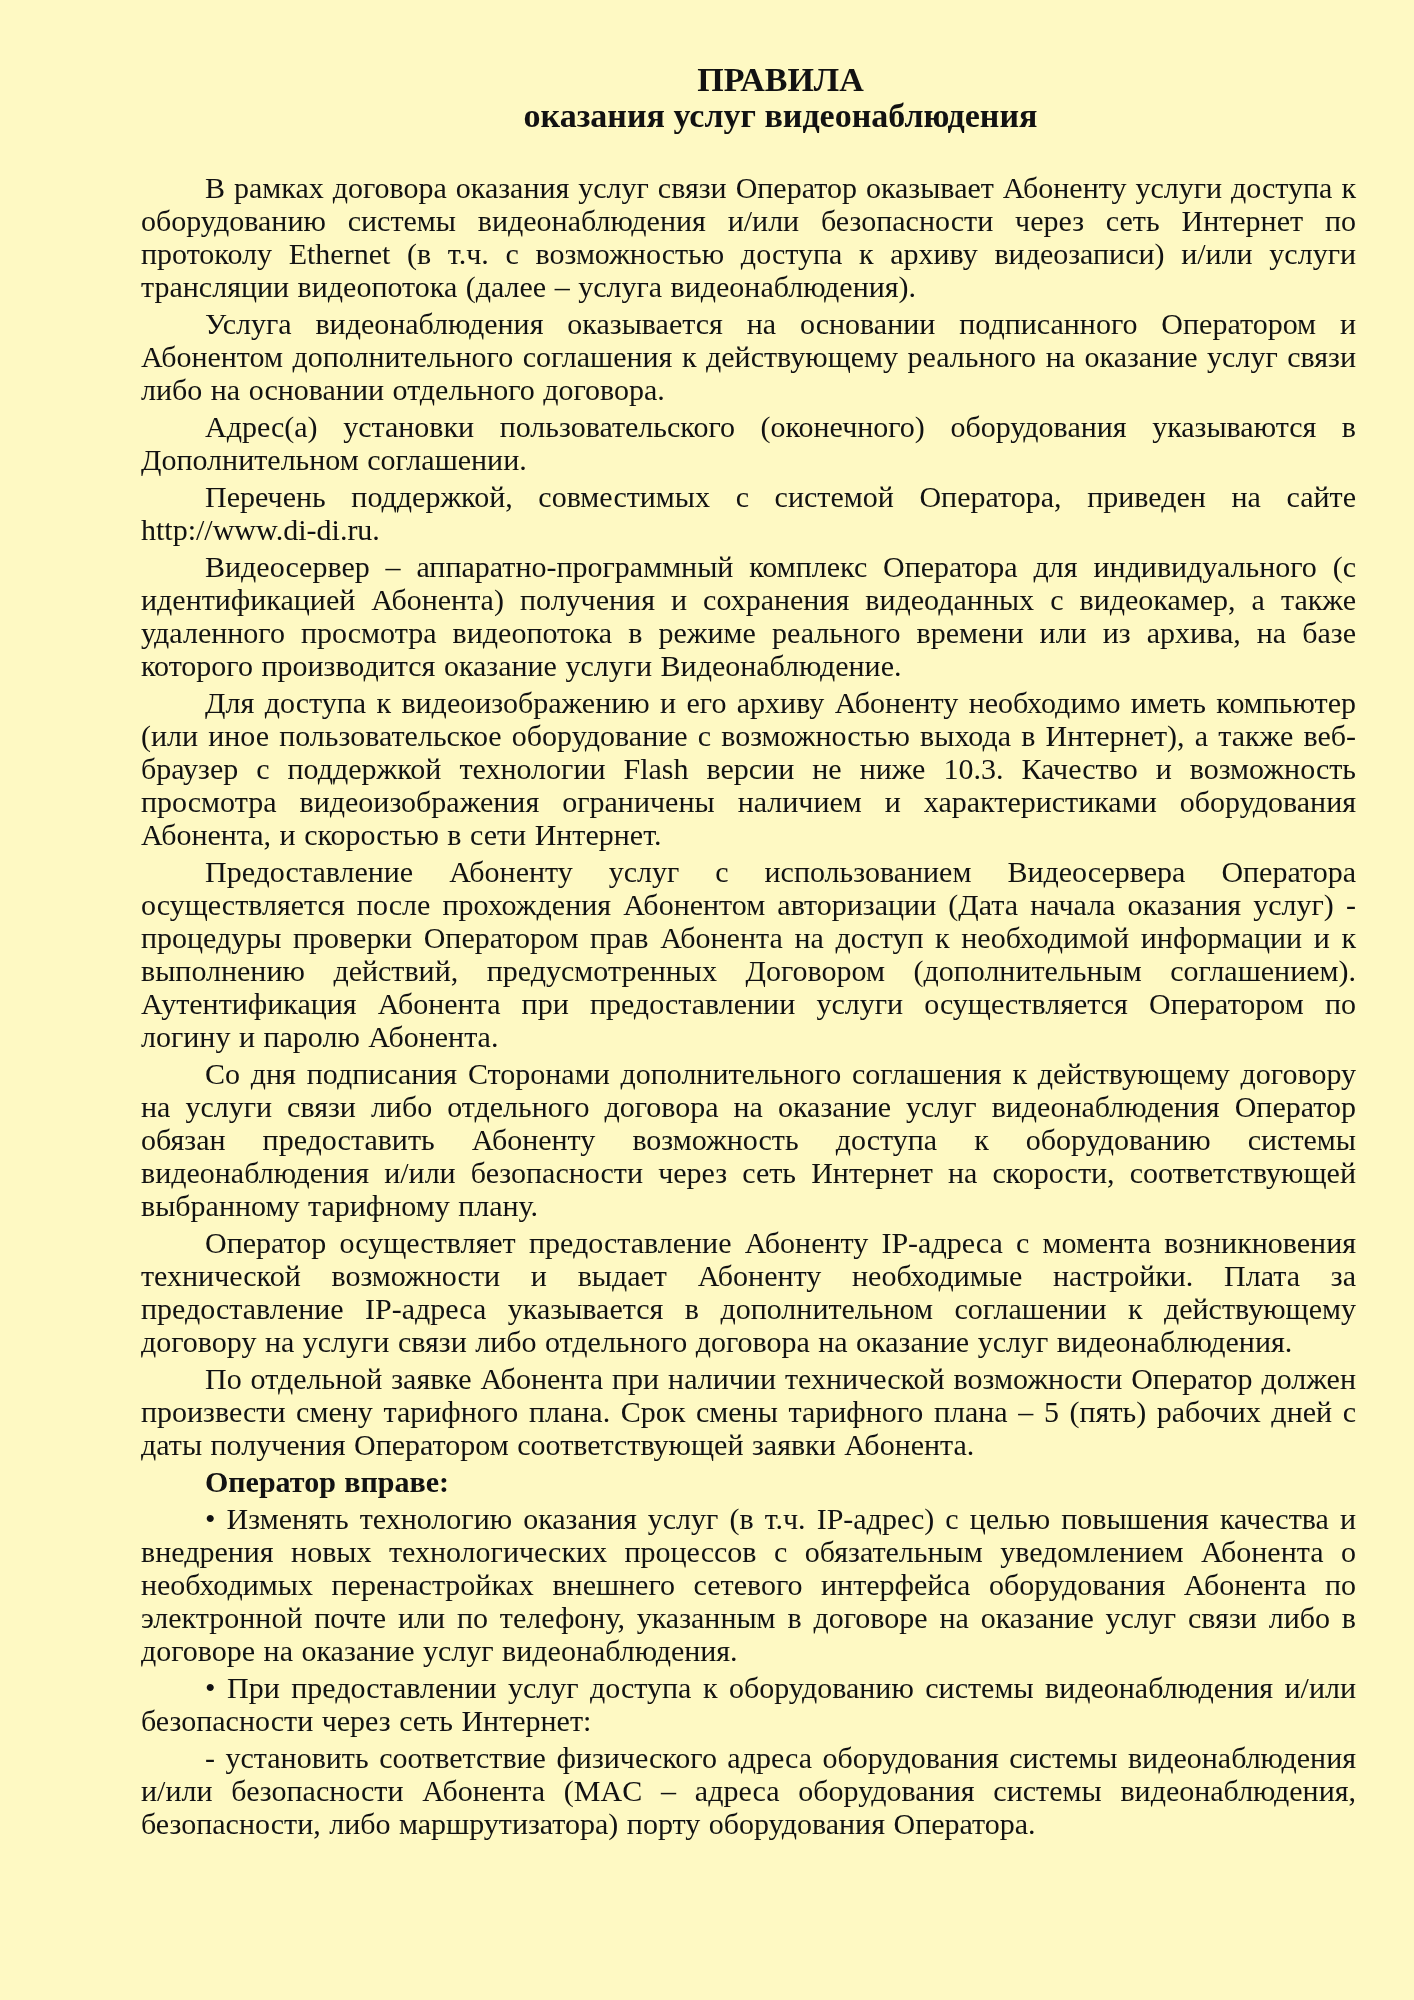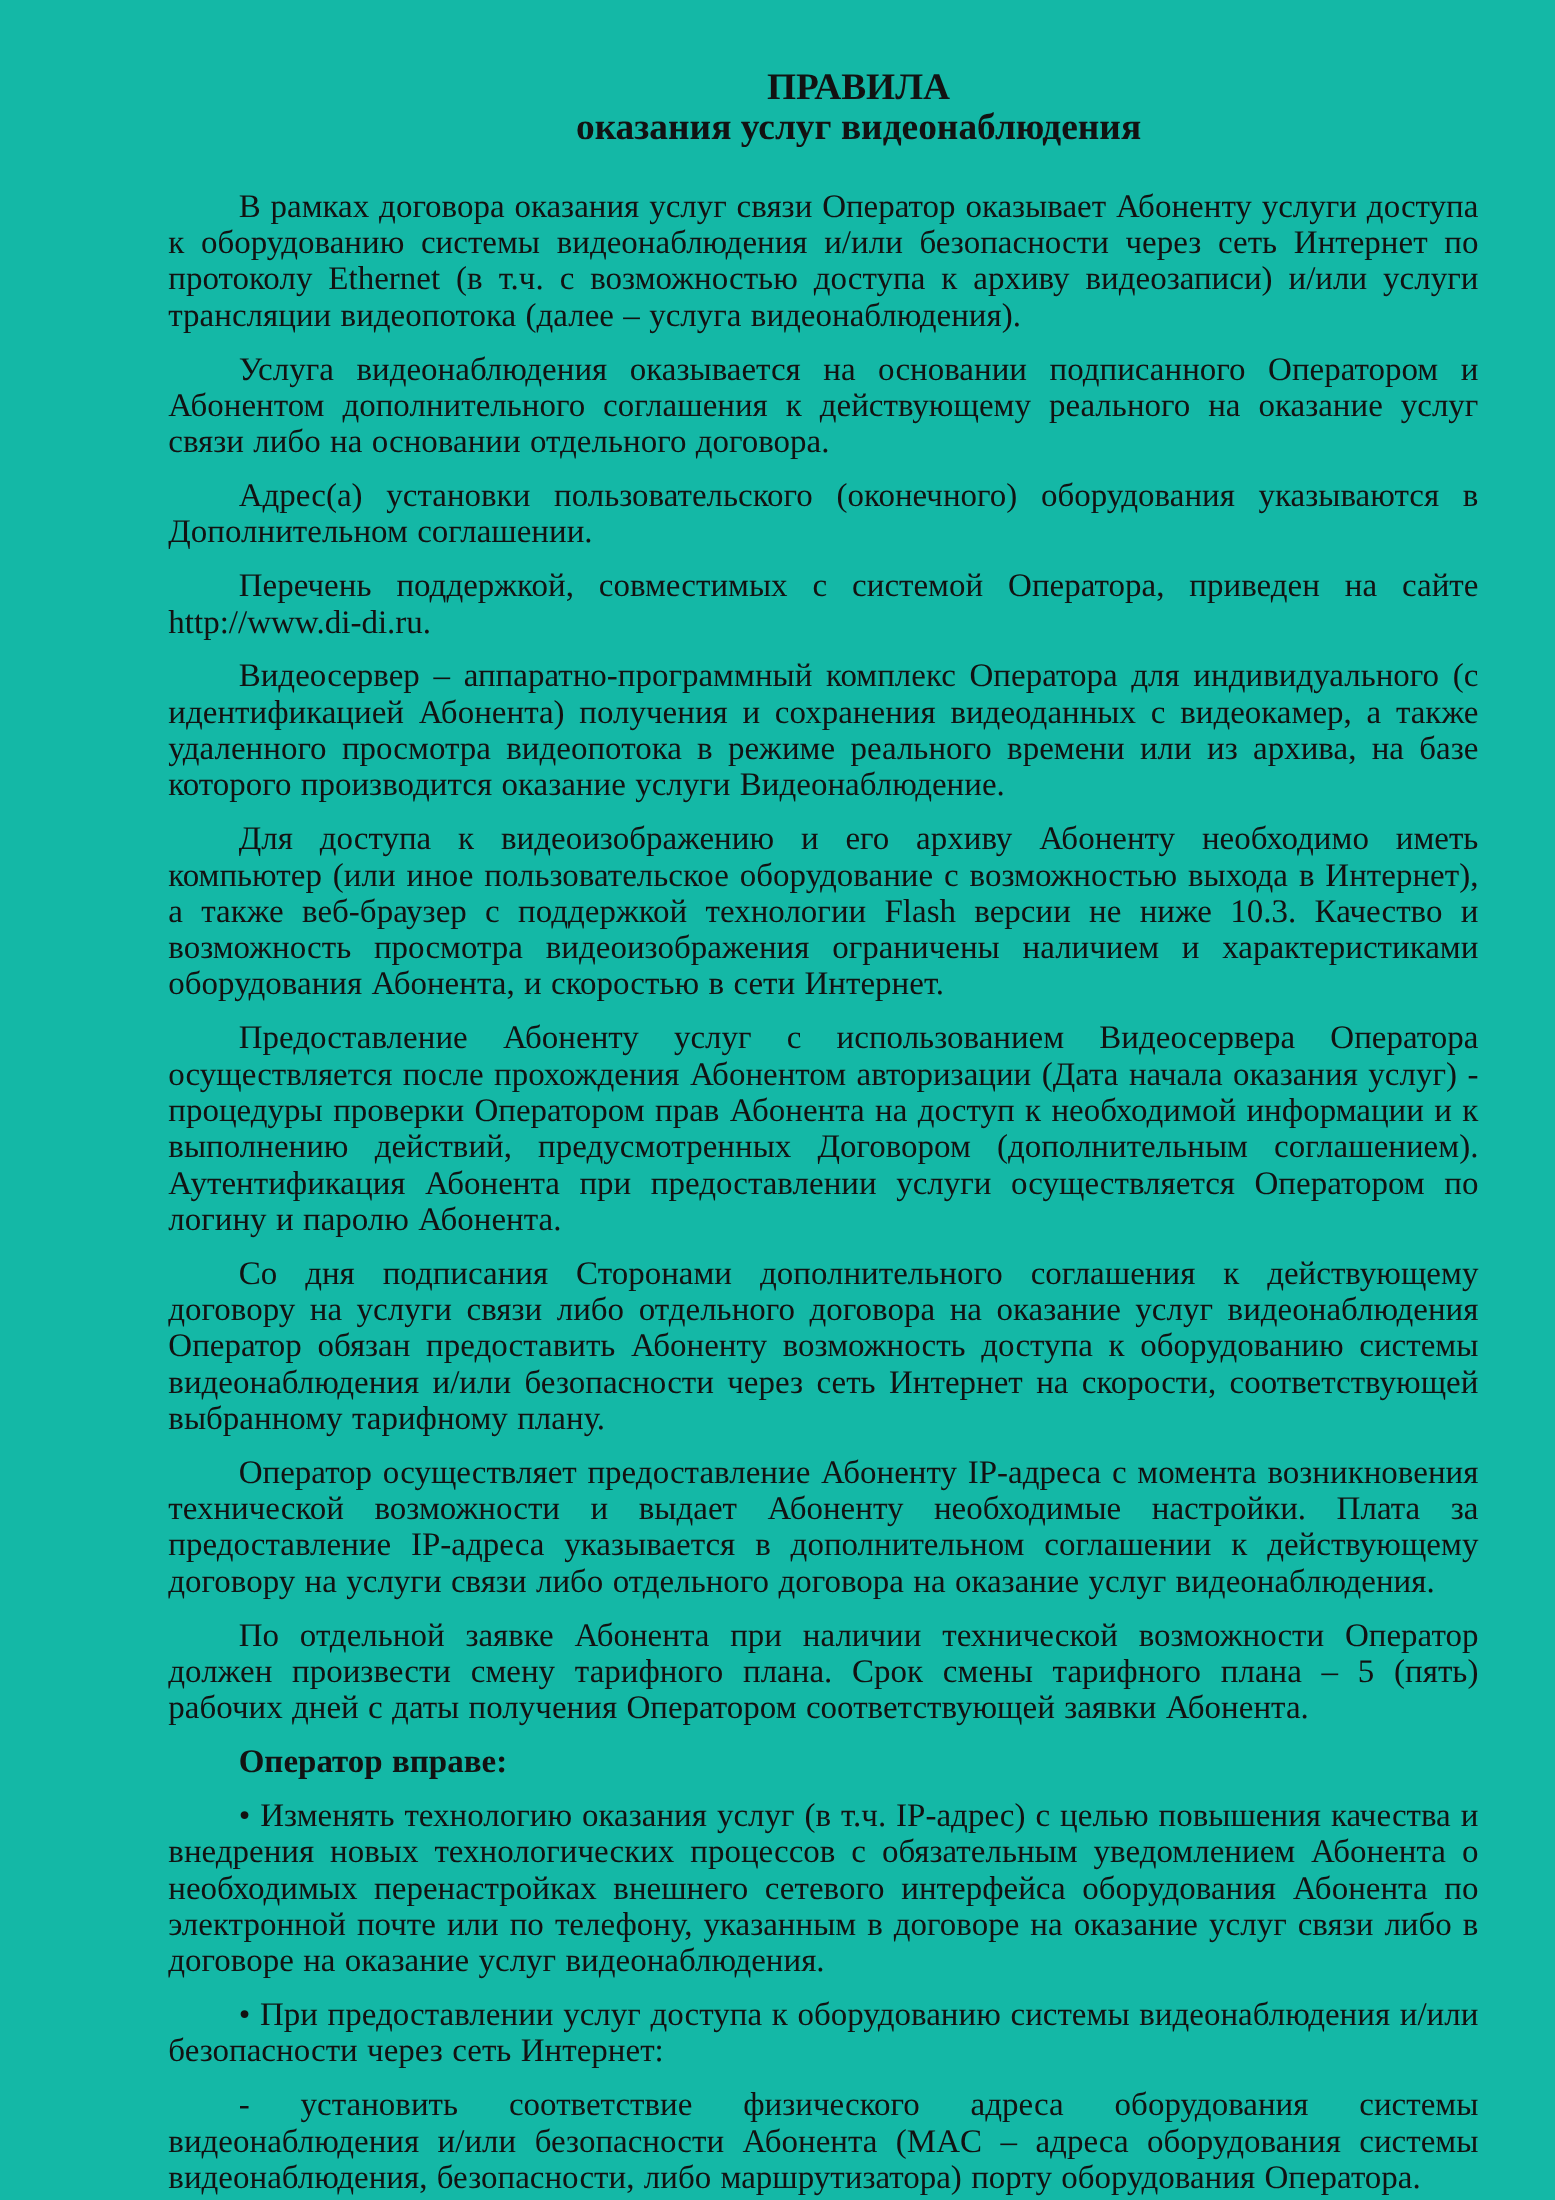--- a/index.html
+++ b/index.html
@@ -4,41 +4,41 @@
 <style>
   html, body {
     margin: 0;
     padding: 0;
     background: #ffffff;
   }
   .page {
     position: relative;
     width: 1414px;
     height: 2000px;
-    background: #14b8a6;
+    background: #fef9c3;
     color: #121212;
     font-family: "Liberation Serif", "DejaVu Serif", serif;
     box-sizing: border-box;
     padding: 62px 54px 0 137px;
     overflow: hidden;
   }
   .title-line {
     margin: 0;
     font-size: 34px;
     line-height: 36px;
     font-weight: bold;
     text-align: center;
     
     text-indent: 64px;
   }
   .doc-body {
     margin-top: 37px;
   }
   .doc-body p {
-    margin: 16px;
+    margin: 4px;
     font-size: 30px;
     line-height: 33px;
     text-align: justify;
     text-align-last: left;
     text-indent: 64px;
     word-spacing: 1px;
   }
   .doc-body p.heading {
     font-weight: bold;
   }

